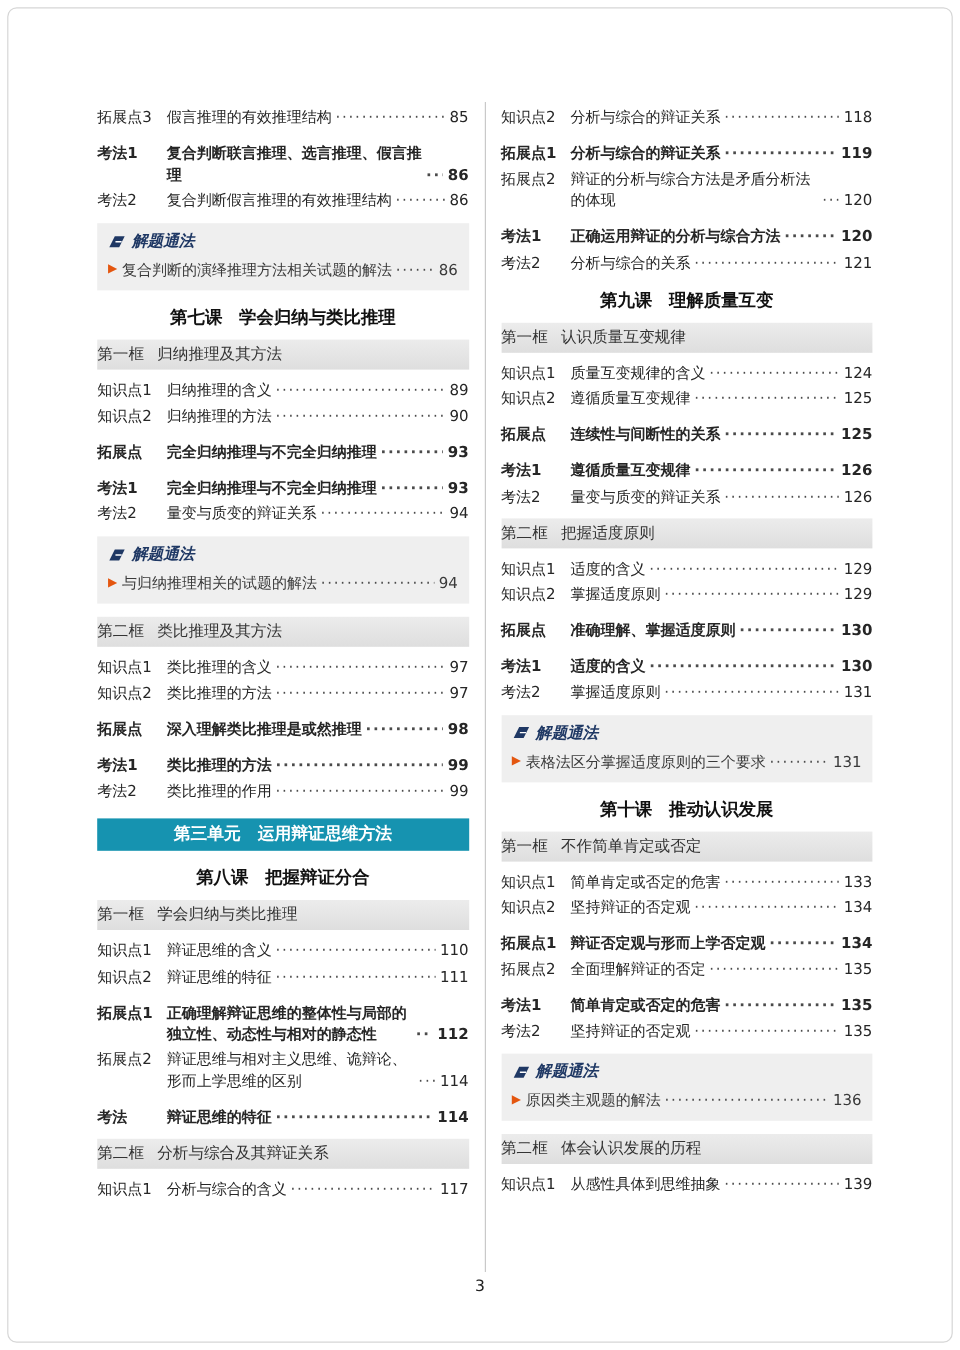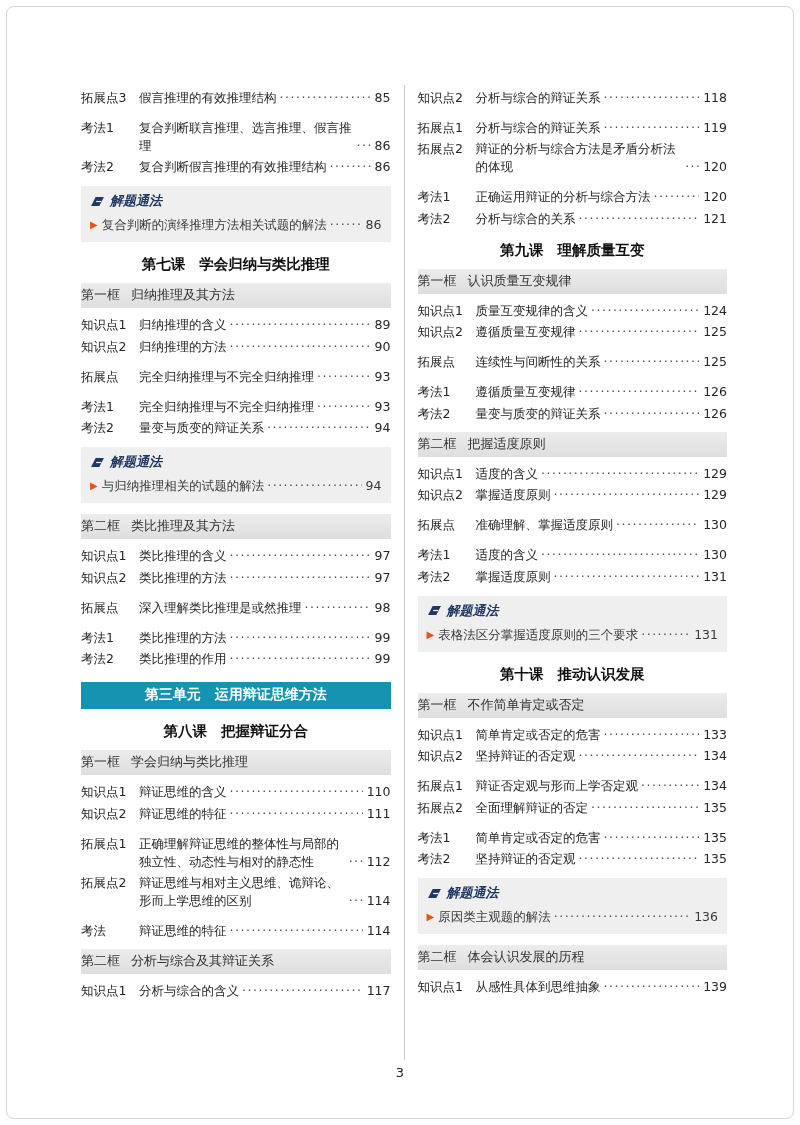--- a/index.html
+++ b/index.html
@@ -21,21 +21,21 @@
   }
   .col { flex:1; min-width:0; }
   .divider { width:1px; background:#c9c9c9; margin:0 13px; }
 
   
   .entry {
     display:flex; align-items:flex-start;
     font-size:12.5px; line-height:18px;
     margin:3.5px 0;
   }
-  .entry.gap { margin-top:12px; }
+  .entry.gap { margin-top:12px;font-weight:bold; }
   .entry .label { flex:0 0 58px; }
   .entry .body { flex:1; min-width:0; display:flex; align-items:flex-end; }
   .entry .title { }
   .dots {
     flex:1 1 12px; min-width:14px; overflow:hidden; white-space:nowrap;
     align-self:flex-end; margin:0 3px; color:#4a4a4a;
   }
   .dots::before {
     content:"········································································································";
     letter-spacing:1.5px;

